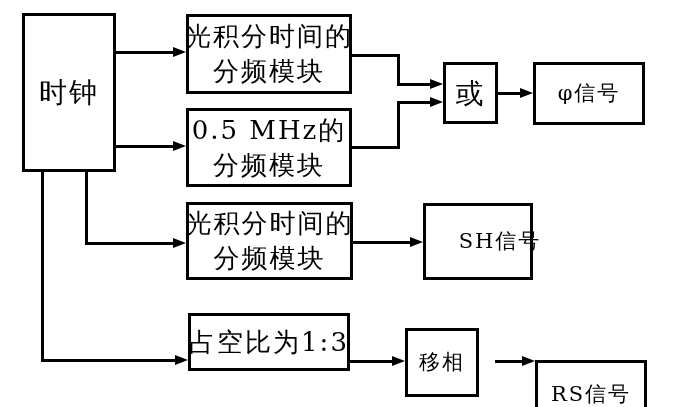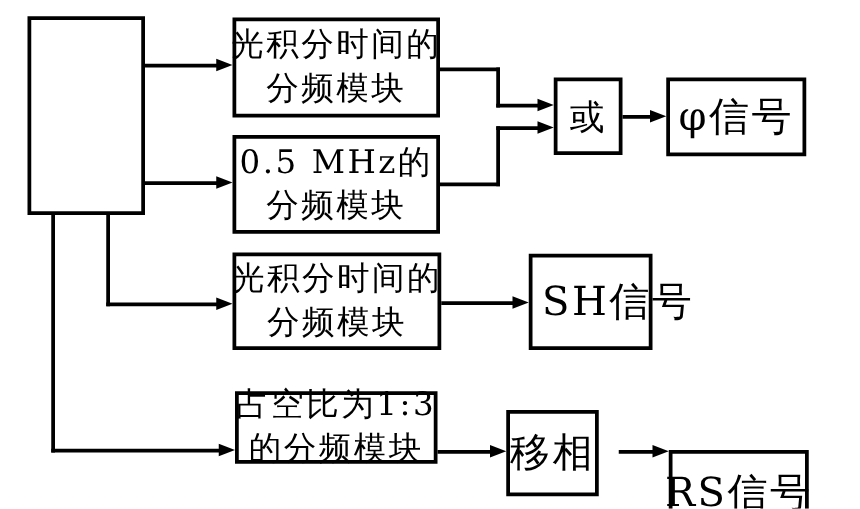--- a/index.html
+++ b/index.html
@@ -39,28 +39,29 @@
   .vline { width: 3px; }
   .arr {
     position: absolute;
     width: 0;
     height: 0;
     border-top: 5px solid transparent;
     border-bottom: 5px solid transparent;
     border-left: 13px solid #000000;
   }
   .fs28 { font-size: 28px; }
-  .fs27 { font-size: 32px; }
+  .fs27 { font-size: 21px; }
 </style>
 </head>
 <body>
 
 <div class="diagram">
 
   <div class="box fs28" style="left:22px; top:13px; width:94px; height:159px;">
+    <span>时钟</span>
   </div>
 
   <div class="box" style="left:186px; top:14px; width:166px; height:80px;">
     <span>光积分时间的</span>
     <span>分频模块</span>
   </div>
 
   <div class="box" style="left:186px; top:108px; width:166px; height:79px;">
     <span>0.5 MHz的</span>
     <span>分频模块</span>
@@ -72,27 +73,26 @@
 
   <div class="box fs27" style="left:533px; top:62px; width:112px; height:63px;">
     <span>φ信号</span>
   </div>
 
   <div class="box" style="left:186px; top:202px; width:167px; height:78px;">
     <span>光积分时间的</span>
     <span>分频模块</span>
   </div>
 
-  <div class="box fs27" style="left:423px; top:203px; width:99px; height:77px;padding-left:44px;">
+  <div class="box fs27" style="left:423px; top:203px; width:110px; height:77px;padding-left:44px;">
     <span>SH信号</span>
   </div>
 
   <div class="box" style="left:188px; top:313px; width:162px; height:58px;">
     <span>占空比为1:3</span>
-    <span>的分频模块</span>
   </div>
 
   <div class="box fs27" style="left:405px; top:328px; width:74px; height:69px;">
     <span>移相</span>
   </div>
 
   <div class="box fs27" style="left:535px; top:328px; width:112px; height:69px;margin-top:32px;">
     <span>RS信号</span>
   </div>
 

